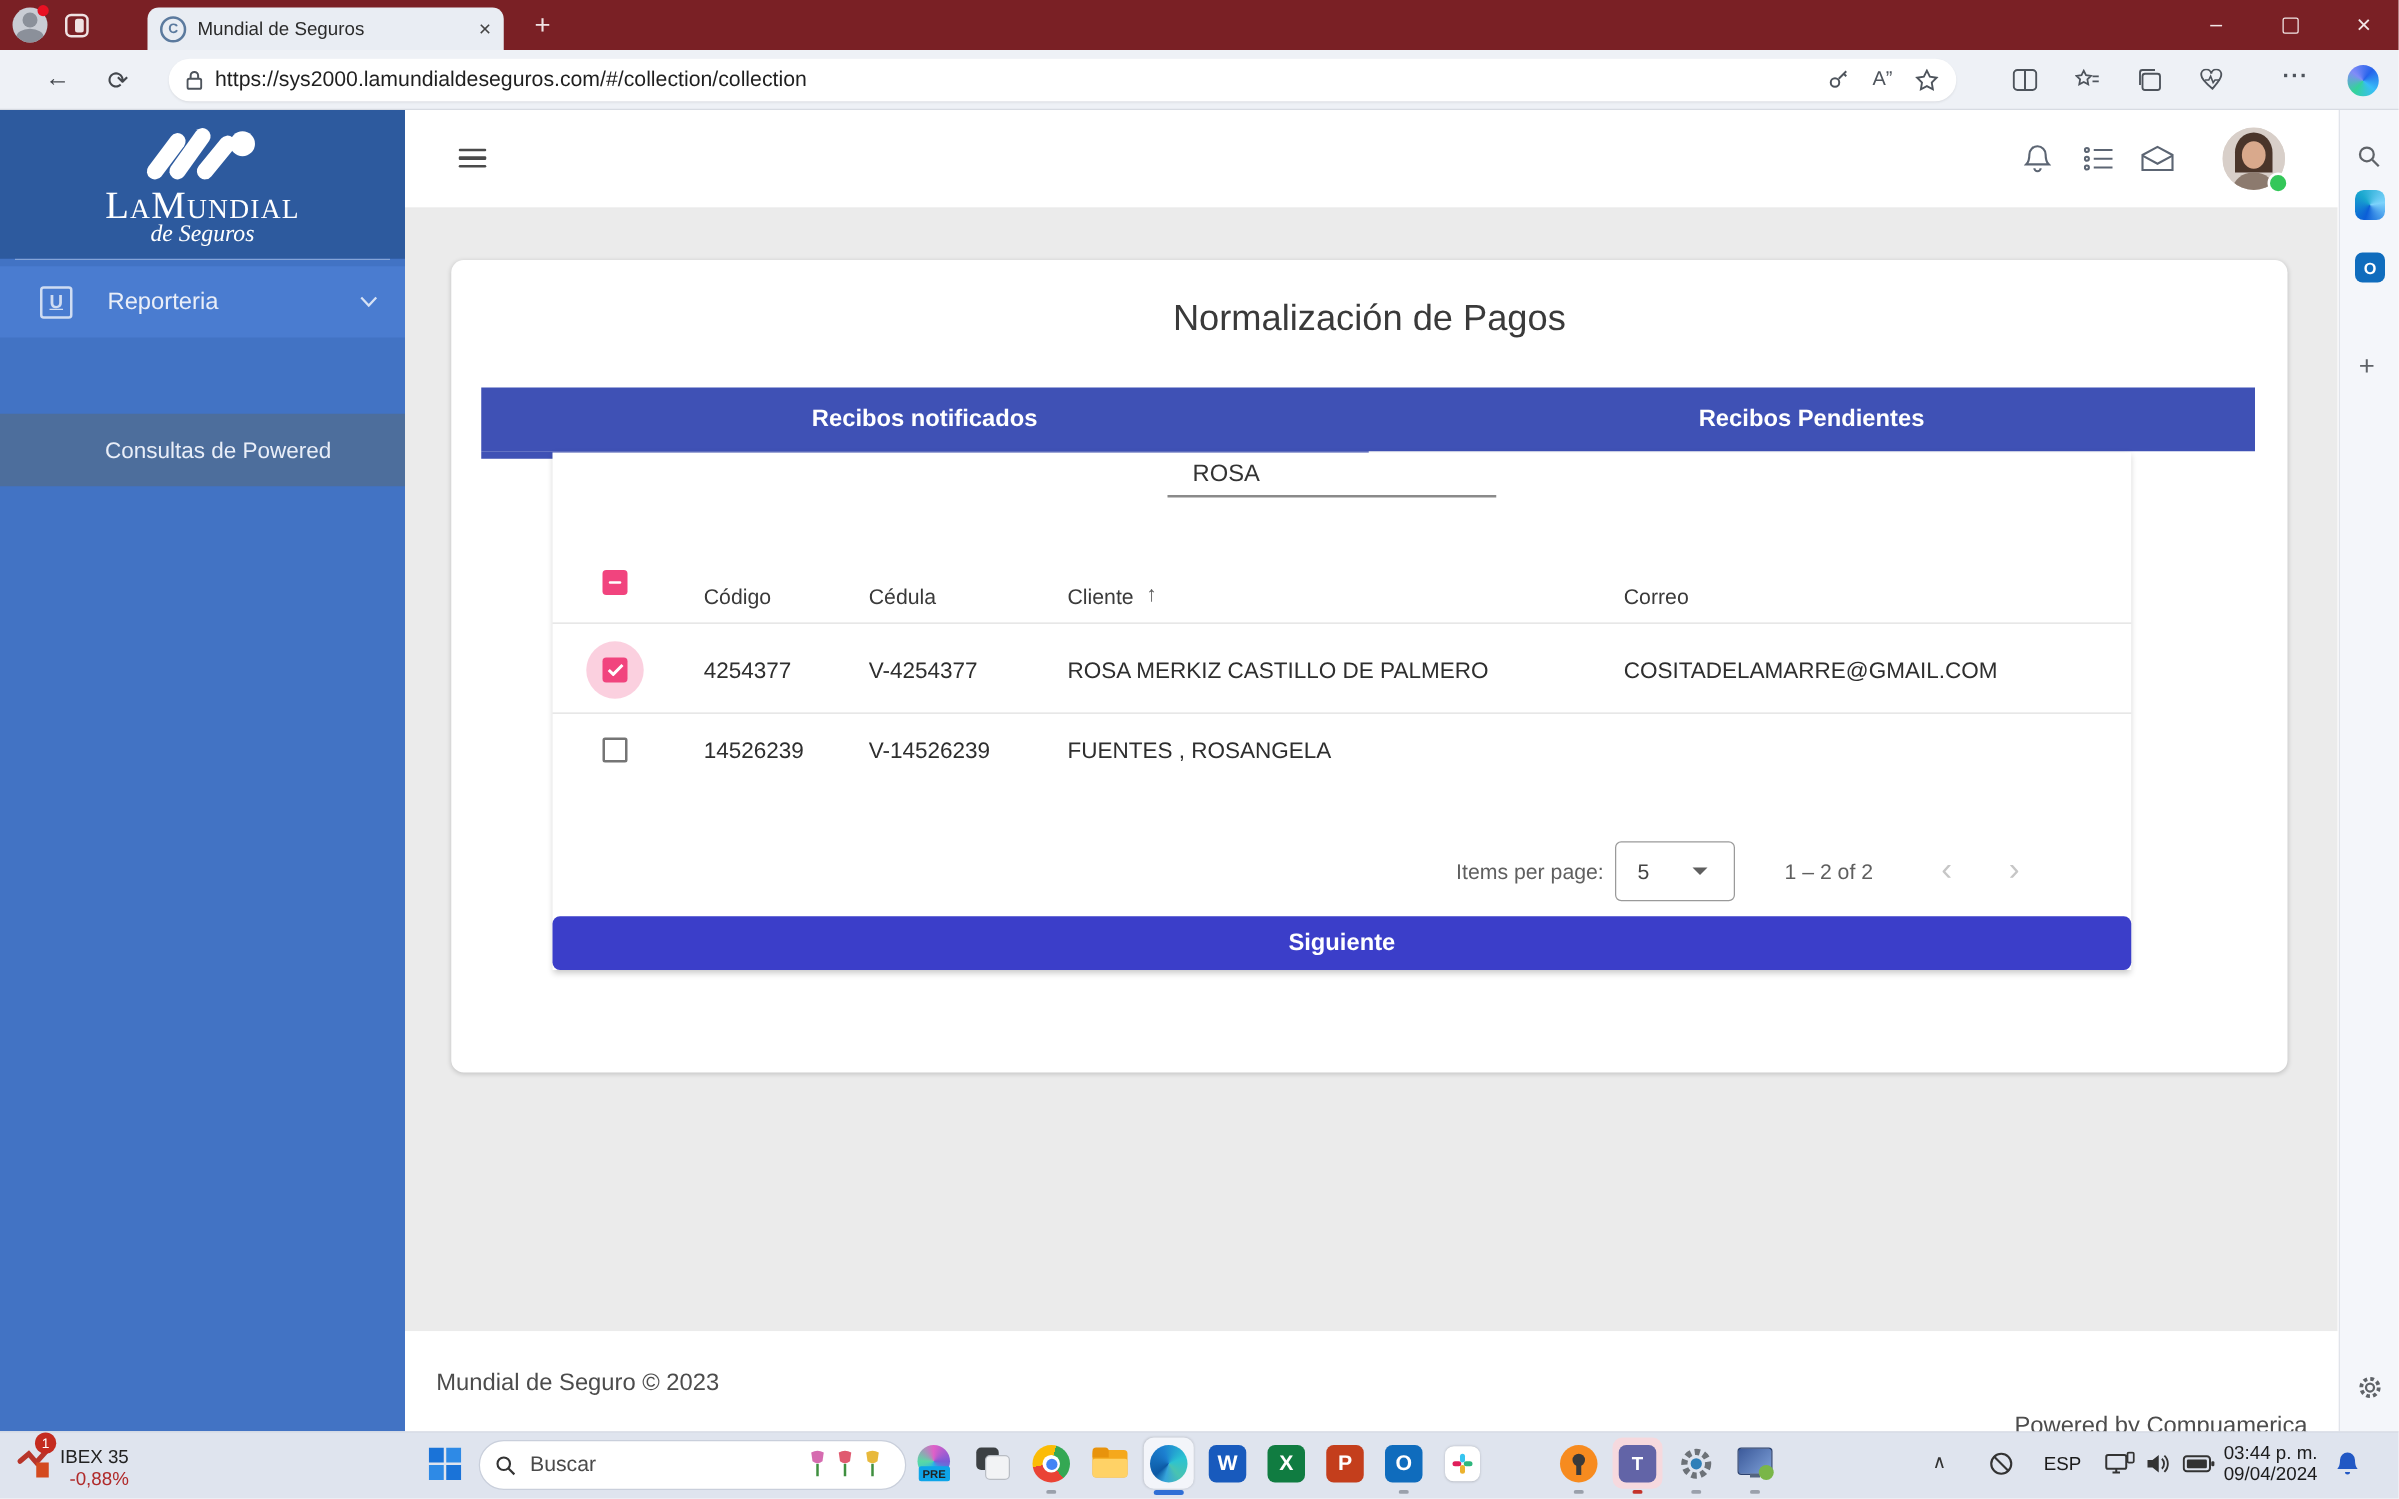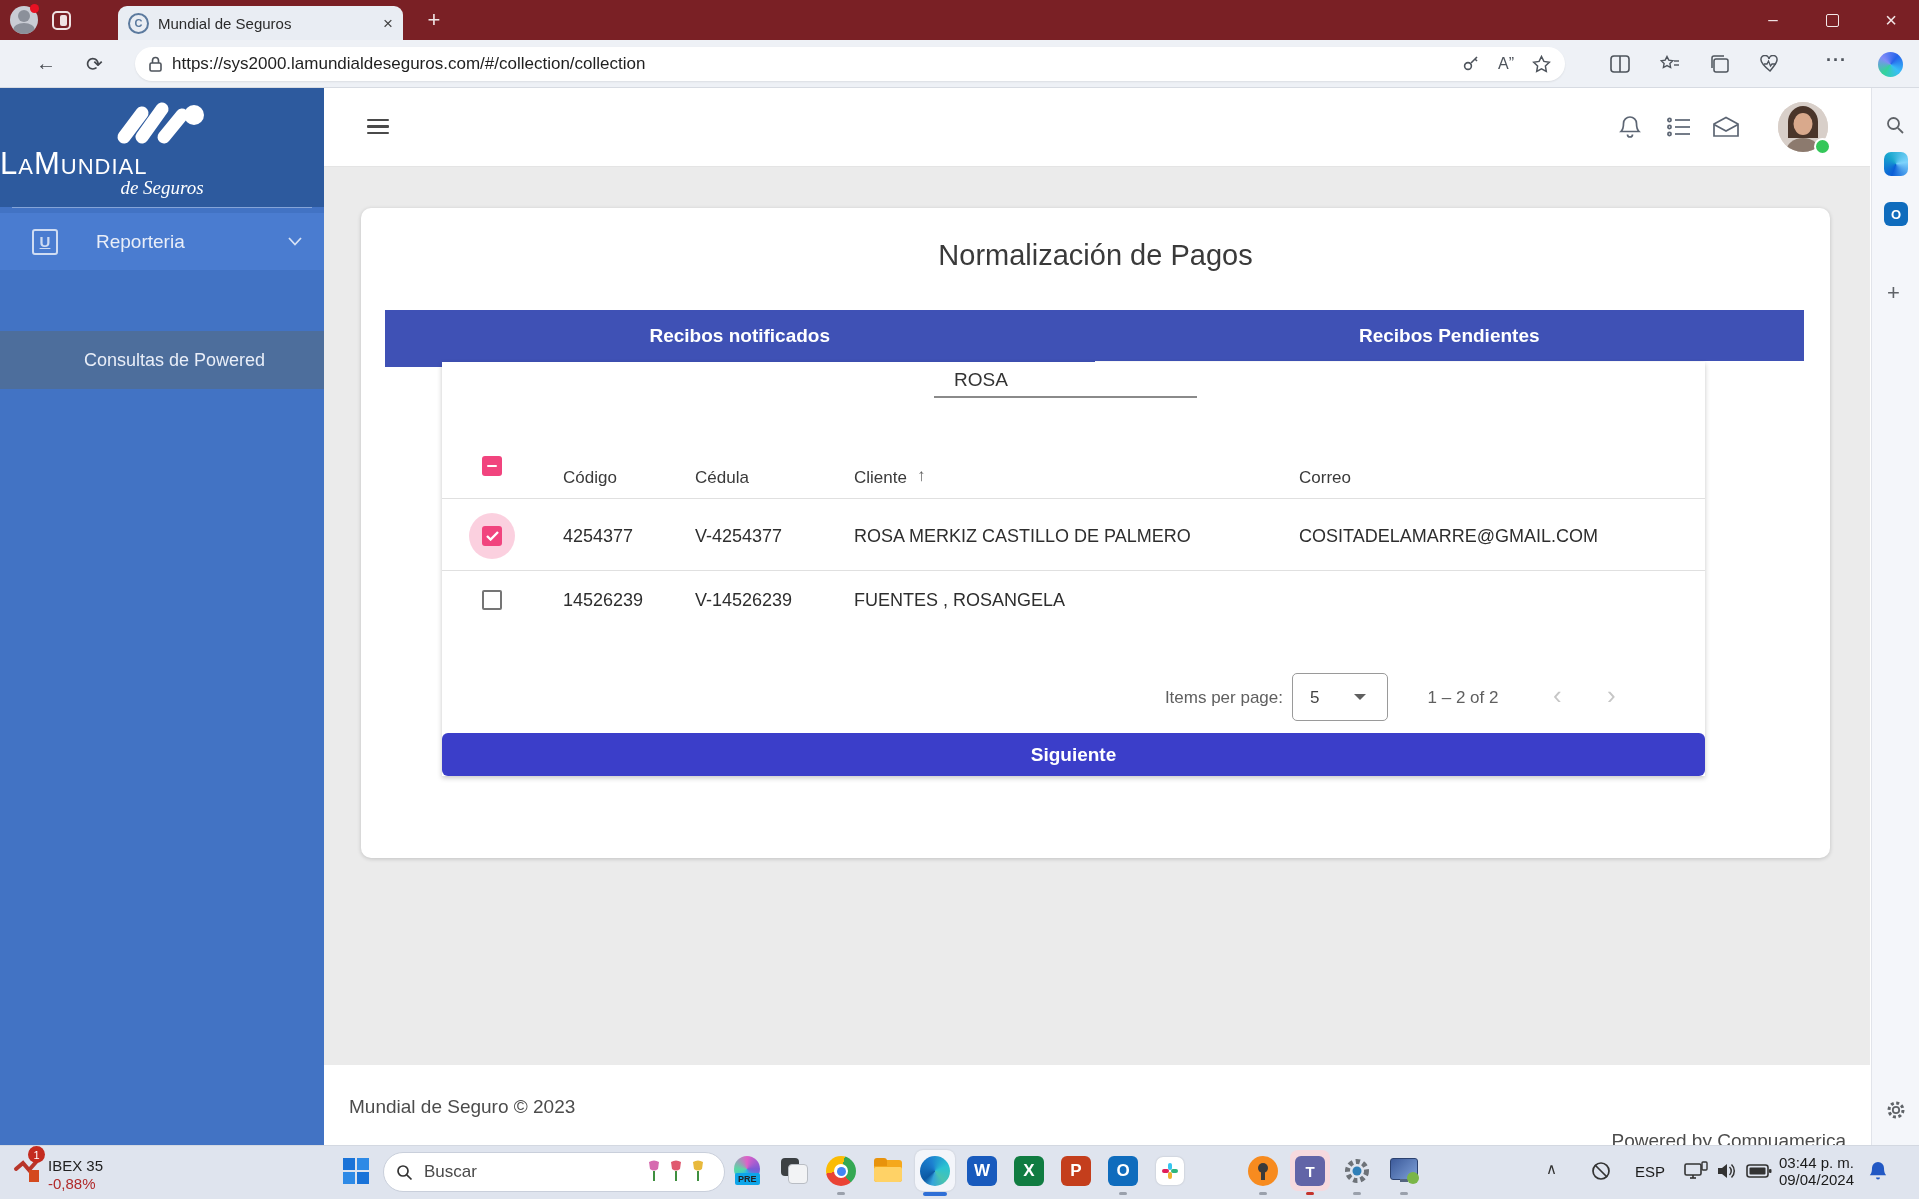--- a/index.html
+++ b/index.html
@@ -21,21 +21,21 @@
   .navglyph{color:#43474d;font-size:20px;}
   .urlpill{left:135px;top:47px;width:1430px;height:34px;background:#fff;border-radius:17px;
            display:flex;align-items:center;padding:0 14px;box-sizing:border-box;box-shadow:0 1px 2px rgba(0,0,0,.08);}
   .url{font-size:17px;color:#1f1f1f;margin-left:10px;flex:1;white-space:nowrap;overflow:hidden;}
   .pill-ico{color:#4e545c;margin-left:18px;font-size:16px;}
   
   .esidebar{left:1871px;top:88px;width:48px;height:1057px;background:#f4f6fa;border-left:1px solid #e1e4ea;box-sizing:border-box;}
   
   .asidebar{left:0;top:88px;width:324px;height:1057px;background:#4273c4;}
   .logoblock{left:0;top:88px;width:324px;height:119px;background:#2d5a9e;}
-  .logotitle{width:324px;text-align:left;font-family:Liberation Sans, sans-serif;
+  .logotitle{width:324px;text-align:center;font-family:Liberation Serif, serif;
              font-variant:small-caps;font-size:31px;letter-spacing:1px;color:#fff;}
   .logosub{width:324px;text-align:center;font-family:"Liberation Serif","DejaVu Serif",serif;
            font-style:italic;font-size:19px;color:#fff;}
   .menurow{left:0;width:324px;display:flex;align-items:center;color:#e9eef8;font-size:19px;}
   .uicon{width:26px;height:26px;border:2px solid #cfdcf2;border-radius:3px;color:#cfdcf2;
          display:flex;align-items:center;justify-content:center;font-size:15px;font-weight:bold;
          text-decoration:underline;box-sizing:border-box;}
   .chev{position:absolute;right:22px;}
   
   .appheader{left:324px;top:88px;width:1546px;height:79px;background:#fff;border-bottom:1px solid #e4e4e4;box-sizing:border-box;}
@@ -163,21 +163,21 @@
       </g>
       <circle cx="84" cy="20" r="10" fill="#fff"></circle>
     </svg>
     <div class="abs logotitle" style="left:0;top:58px;">LaMundial</div>
     <div class="abs logosub" style="left:0;top:89px;">de Seguros</div>
   </div>
   <div class="abs" style="left:12px;top:207px;width:300px;height:1px;background:rgba(255,255,255,.35);"></div>
 
   <div class="abs menurow" style="top:213px;height:57px;background:#4a7cd0;">
     <div class="uicon" style="margin-left:32px;">U</div>
-    <span style="margin-left:38px;">Reporteria</span>
+    <span style="margin-left:28px;">Reporteria</span>
     <svg class="chev" width="14" height="9" viewBox="0 0 14 9">
       <polyline points="1,1 7,7.5 13,1" fill="none" stroke="#d7e2f5" stroke-width="1.8"></polyline>
     </svg>
   </div>
   <div class="abs menurow" style="top:331px;height:58px;background:#4d6e9c;font-size:18px;">
     <span style="margin-left:84px;">Consultas de Powered</span>
   </div>
 
   <div class="abs appheader"></div>
   <div class="abs" style="left:367px;top:119px;">
@@ -267,21 +267,21 @@
   <div class="abs pgchev" style="left:1607px;top:680px;">›</div>
 
   <button class="abs nextbtn">Siguiente</button>
 
   <div class="abs appfooter"></div>
   <div class="abs ftext" style="left:349px;top:1096px;">Mundial de Seguro © 2023</div>
   <div class="abs ftext" style="left:1446px;top:1096px;width:400px;text-align:right;margin-top:34px;">Powered by Compuamerica</div>
 
   <div class="abs taskbar"></div>
 
-  <div class="abs" style="left:12px;top:1150px;width:150px;height:44px;display:flex;">
+  <div class="abs" style="left:12px;top:1150px;width:150px;height:44px;display:flex;text-align:right;">
     <svg width="30" height="30" viewBox="0 0 30 30" style="margin-top:5px;">
       <path d="M4 14 l7-6 6 7 8-9" fill="none" stroke="#b8352a" stroke-width="4" stroke-linecap="round"></path>
       <rect x="17" y="15" width="10" height="12" fill="#d44a1e"></rect>
     </svg>
     <div>
       <div style="font-size:15px;color:#222;margin:7px 0 1px 6px;">IBEX 35</div>
       <div style="font-size:15px;color:#b02a2a;margin-left:6px;">-0,88%</div>
     </div>
   </div>
   <div class="abs" style="left:28px;top:1146px;width:17px;height:17px;border-radius:50%;background:#c42b1f;color:#fff;font-size:11px;display:flex;align-items:center;justify-content:center;">1</div>

